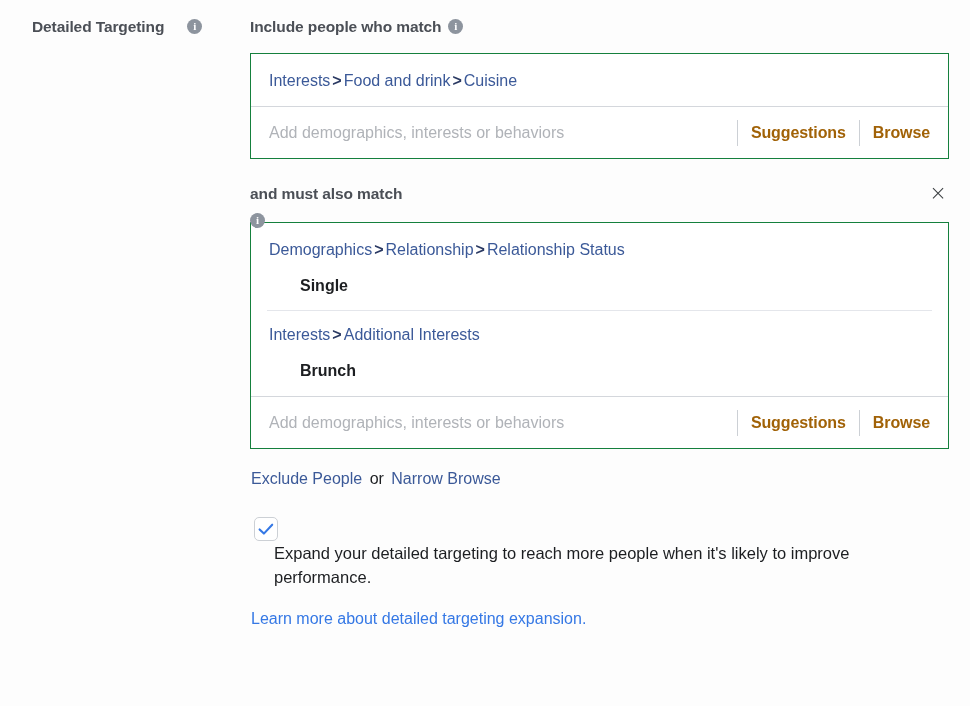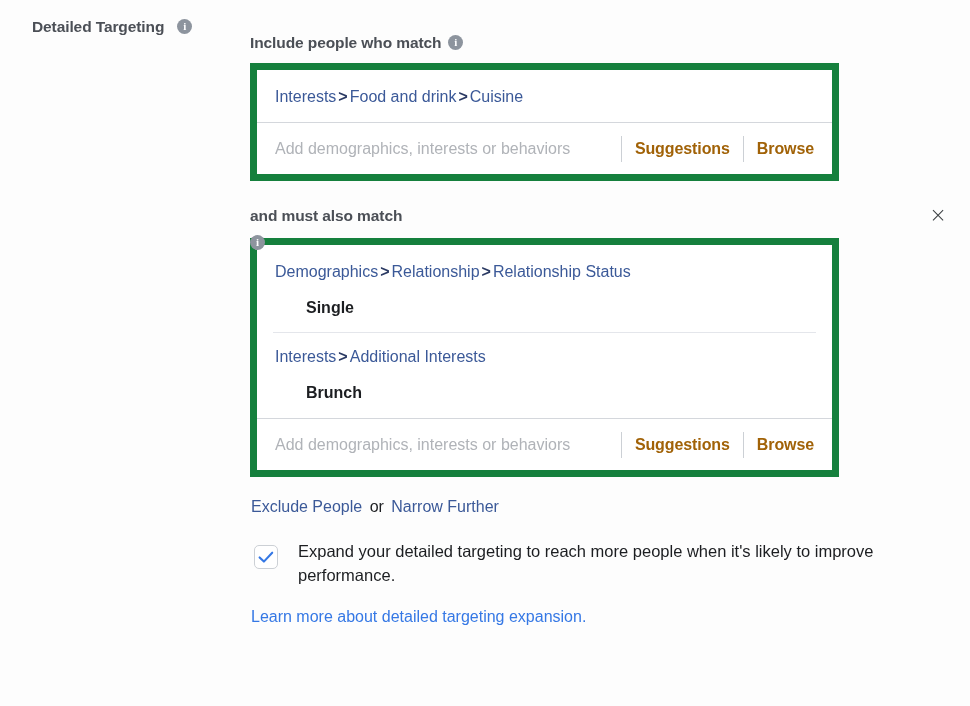--- a/index.html
+++ b/index.html
@@ -22,21 +22,21 @@
   }
 
   
   .left-col {
     position: absolute;
     left: 32px;
     top: 17px;
     width: 205px;
     display: flex;
     align-items: flex-start;
-    gap: 13px;
+    gap: 23px;
   }
   .left-col-label {
     font-size: 15.5px;
     font-weight: bold;
     color: #4b4f56;
     line-height: 20px;
     letter-spacing: -0.1px;
   }
 
   
@@ -64,21 +64,21 @@
     left: 250px;
     top: 0;
     width: 700px;
   }
 
   .section-head {
     display: flex;
     align-items: flex-start;
     gap: 7px;
     height: 20px;
-    margin-top: 33px;
+    margin-top: 17px;
   }
   .section-head-label {
     font-size: 15.5px;
     font-weight: bold;
     color: #4b4f56;
     line-height: 20px;
     letter-spacing: -0.1px;
   }
 
   .section-head-row {
@@ -104,25 +104,25 @@
     cursor: pointer;
     font-family: "DejaVu Sans", sans-serif;
     font-weight: 300;
     margin-right: 1px;
     position: relative;
     top: -2px;
   }
 
   
   .target-box {
-    border: 7px solid #15803d;
+    border: 1px solid #15803d;
     background: #ffffff;
-    margin-top: 10px;
+    margin-top: 16px;
     box-sizing: border-box;
-    width: 589px;
+    width: 699px;
   }
 
   .tags-area {
     padding: 16px 0 14px 0;
   }
 
   .tag-group + .tag-group .tag-sep {
     display: block;
   }
   .tag-sep {
@@ -216,20 +216,21 @@
     color: #1c1e21;
     padding: 0 3px;
   }
 
   
   .checkbox-row {
     display: flex;
     align-items: flex-start;
     margin-top: 21px;
     padding-left: 4px;
+    flex-direction: column;
   }
   .checkbox {
     flex: 0 0 auto;
     width: 24px;
     height: 24px;
     border: 1px solid #ccd0d5;
     border-radius: 5px;
     background: #ffffff;
     box-sizing: border-box;
     display: flex;
@@ -331,21 +332,21 @@
       <div class="input-row">
         <input class="search-input" type="text" placeholder="Add demographics, interests or behaviors" style="">
         <span class="vbar"></span>
         <span class="link-btn">Suggestions</span>
         <span class="vbar"></span>
         <span class="link-btn">Browse</span>
       </div>
     </div>
 
     <div class="footer-links">
-      <a>Exclude People</a><span class="footer-or"> or </span><a>Narrow Further</a>
+      <a>Exclude People</a><span class="footer-or"> or </span><a>Narrow Browse</a>
     </div>
 
     <div class="checkbox-row">
       <div class="checkbox">
         <svg width="16" height="13" viewBox="0 0 16 13">
           <path d="M1.6 6.4 L5.9 10.6 L14.2 1.7" fill="none" stroke="#3578e5" stroke-width="2.1" stroke-linecap="round" stroke-linejoin="round"></path>
         </svg>
       </div>
       <div class="checkbox-label">Expand your detailed targeting to reach more people when it's likely to improve performance.</div>
     </div>

